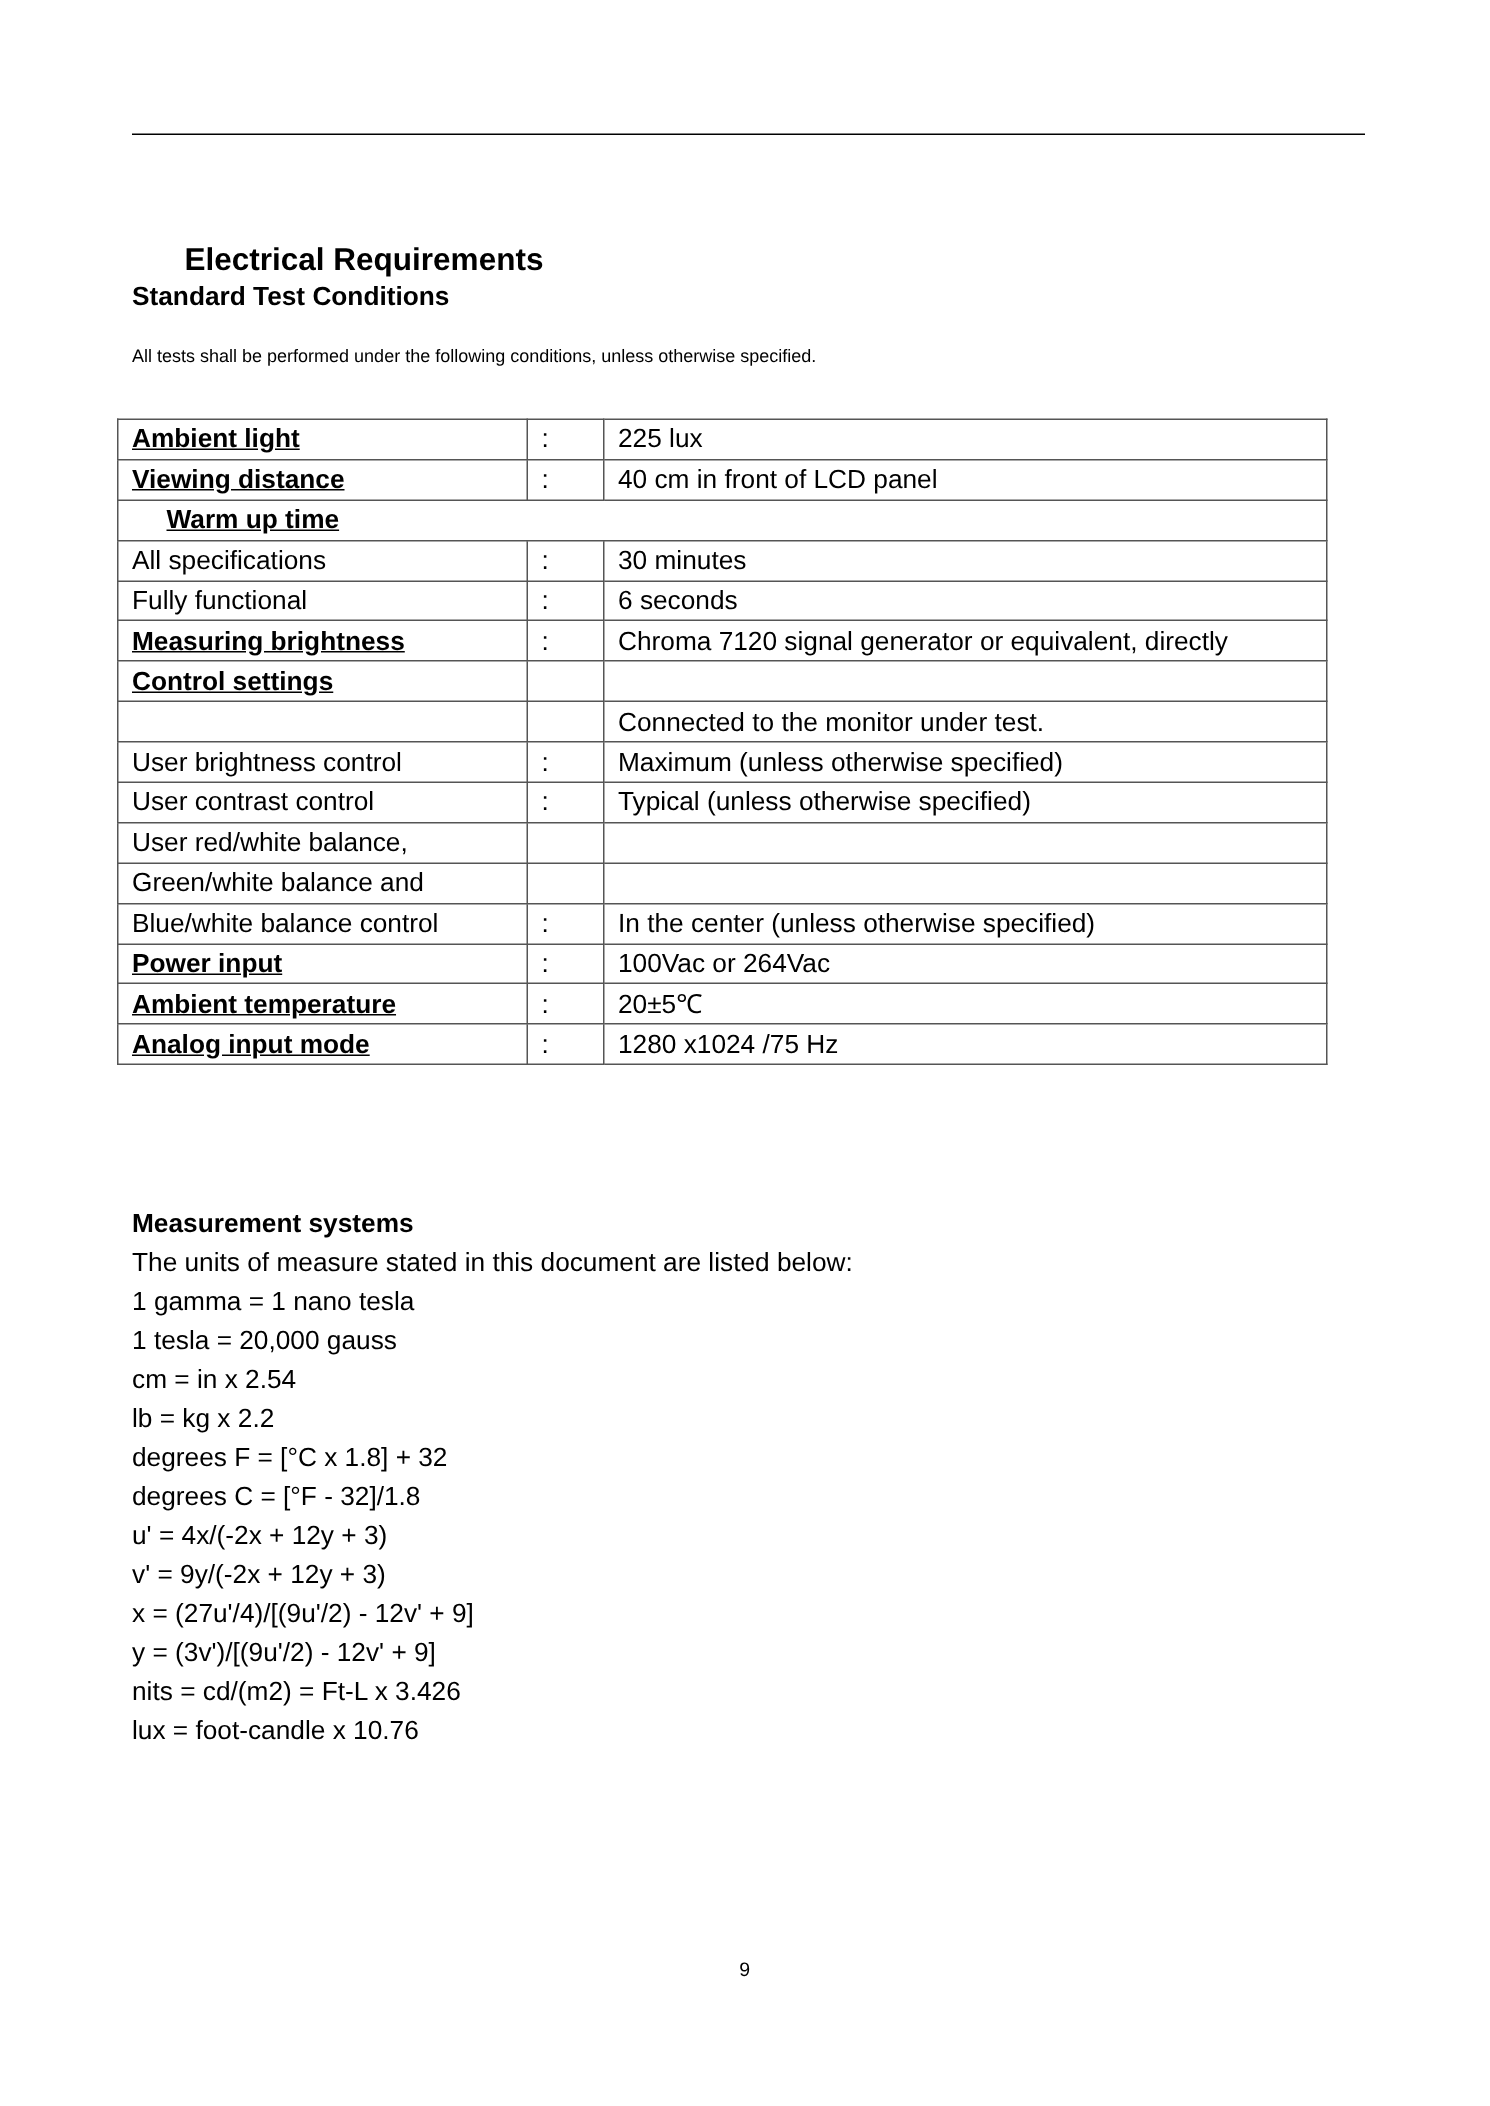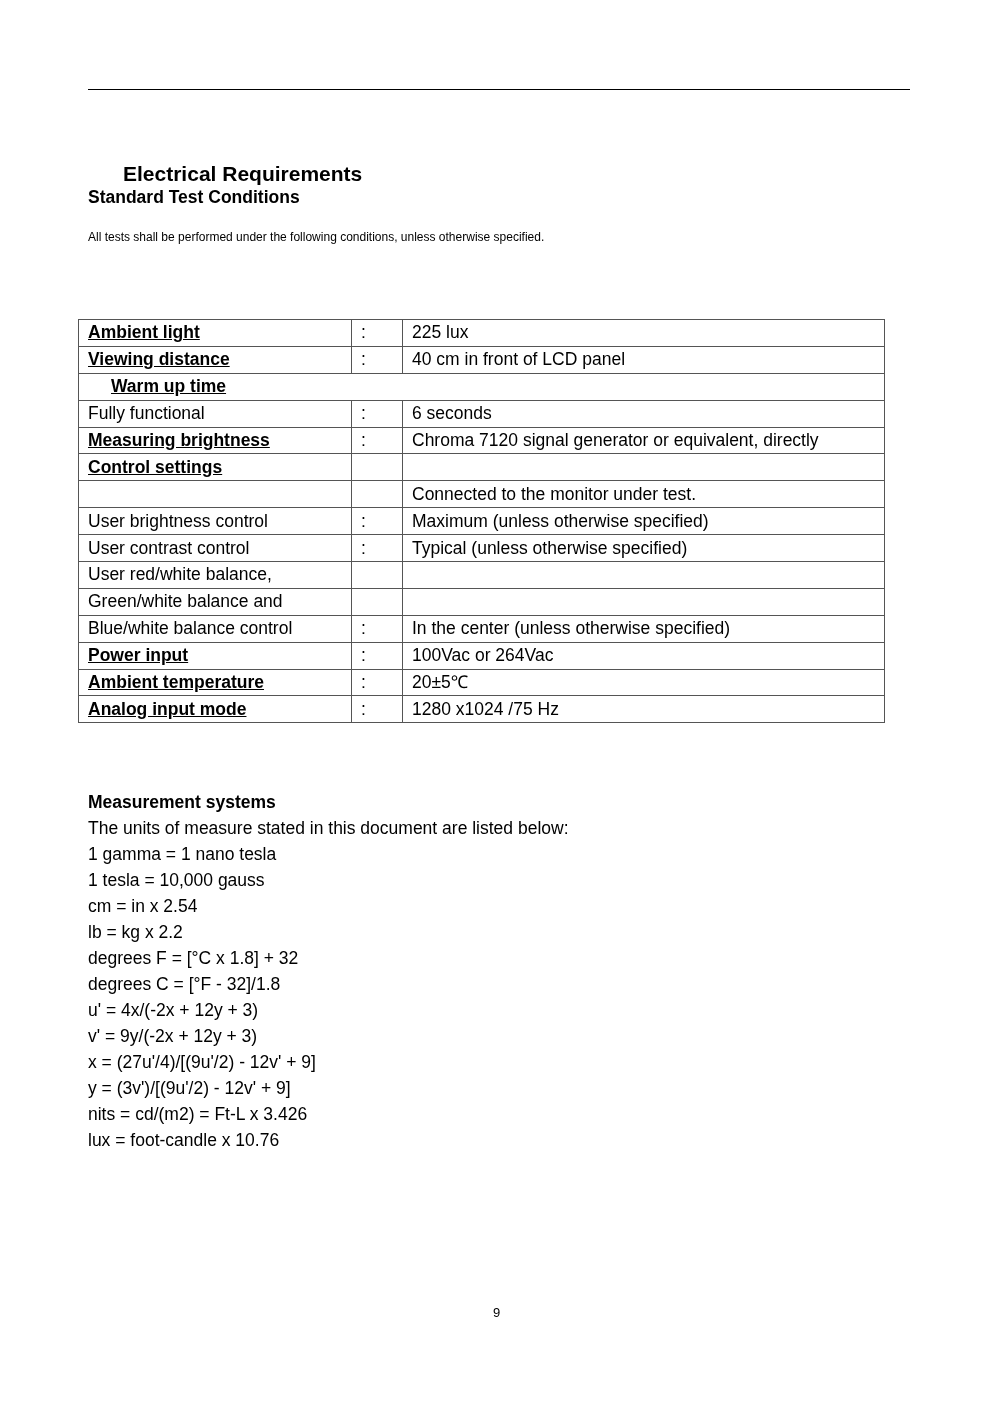--- a/index.html
+++ b/index.html
@@ -1,27 +1,27 @@
 <!DOCTYPE html>
 <html><head>
 <meta charset="utf-8">
 <style>
   html, body { margin: 0; padding: 0; background: #ffffff; }
   body { width: 993px; height: 1404px; position: relative; font-family: "Liberation Sans", sans-serif; color: #000; }
   .top-rule { position: absolute; left: 88px; top: 89px; width: 822px; height: 0; border-top: 1px solid #000; }
   .section-title { position: absolute; left: 123px; top: 162px; font-size: 21px; font-weight: bold; }
   .sub-title { position: absolute; left: 88px; top: 187px; font-size: 17.5px; font-weight: bold; }
   .intro { position: absolute; left: 88px; top: 230px; font-size: 12px; }
-  table.spec { position: absolute; left: 78px; top: 279px; border-collapse: collapse; width: 807px; font-size: 17.5px; margin-top: 40px; }
+  table.spec { position: absolute; left: 78px; top: 279px; border-collapse: collapse; width: 807px; font-size: 17.5px; }
   table.spec td { border: 1px solid #555; height: 25.9px; padding: 0 9px; line-height: 25px; white-space: nowrap; vertical-align: middle; }
   table.spec td.c1 { width: 254px; }
   table.spec td.c2 { width: 32px; padding-left: 9px; }
   table.spec .lbl-b { font-weight: bold; text-decoration: underline; }
   .meas { position: absolute; left: 88px; top: 789px; font-size: 17.5px; line-height: 26px; }
-  .meas .h { font-weight: bold; }
+  .meas .h { font-weight: bold; margin-top: 13px; }
   .page-num { position: absolute; left: 0; width: 993px; top: 1305px; text-align: center; font-size: 13px; }
 </style>
 </head>
 <body>
 
 <div class="top-rule"></div>
 <div class="section-title">Electrical Requirements</div>
 <div class="sub-title">Standard Test Conditions</div>
 <div class="intro">All tests shall be performed under the following conditions, unless otherwise specified.</div>
 
@@ -32,20 +32,25 @@
         <td class="c2">:</td>
         <td>225 lux</td>
       </tr>
       <tr>
         <td class="c1"><span class="lbl-b">Viewing distance</span></td>
         <td class="c2">:</td>
         <td>40 cm in front of LCD panel</td>
       </tr>
       <tr>
         <td class="c1" colspan="3" style="border-right: 1px solid rgb(85, 85, 85); padding-left: 32px;"><span class="lbl-b">Warm up time</span></td>
+      </tr>
+      <tr>
+        <td class="c1"><span>All specifications</span></td>
+        <td class="c2">:</td>
+        <td>30 minutes</td>
       </tr>
       <tr>
         <td class="c1"><span>Fully functional</span></td>
         <td class="c2">:</td>
         <td>6 seconds</td>
       </tr>
       <tr>
         <td class="c1"><span class="lbl-b">Measuring brightness</span></td>
         <td class="c2">:</td>
         <td>Chroma 7120 signal generator or equivalent, directly</td>
@@ -101,21 +106,21 @@
         <td>1280 x1024 /75 Hz</td>
       </tr>
     </tbody>
 </table>
 
 <div class="meas">
   <div class="h">Measurement systems</div>
   <div>The units of measure stated in this document are listed below:</div>
   <div id="meas-lines">
       <div>1 gamma = 1 nano tesla</div>
-      <div>1 tesla = 10,000 gauss</div>
+      <div>1 tesla = 20,000 gauss</div>
       <div>cm = in x 2.54</div>
       <div>lb = kg x 2.2</div>
       <div>degrees F = [°C x 1.8] + 32</div>
       <div>degrees C = [°F - 32]/1.8</div>
       <div>u' = 4x/(-2x + 12y + 3)</div>
       <div>v' = 9y/(-2x + 12y + 3)</div>
       <div>x = (27u'/4)/[(9u'/2) - 12v' + 9]</div>
       <div>y = (3v')/[(9u'/2) - 12v' + 9]</div>
       <div>nits = cd/(m2) = Ft-L x 3.426</div>
       <div>lux = foot-candle x 10.76</div>

